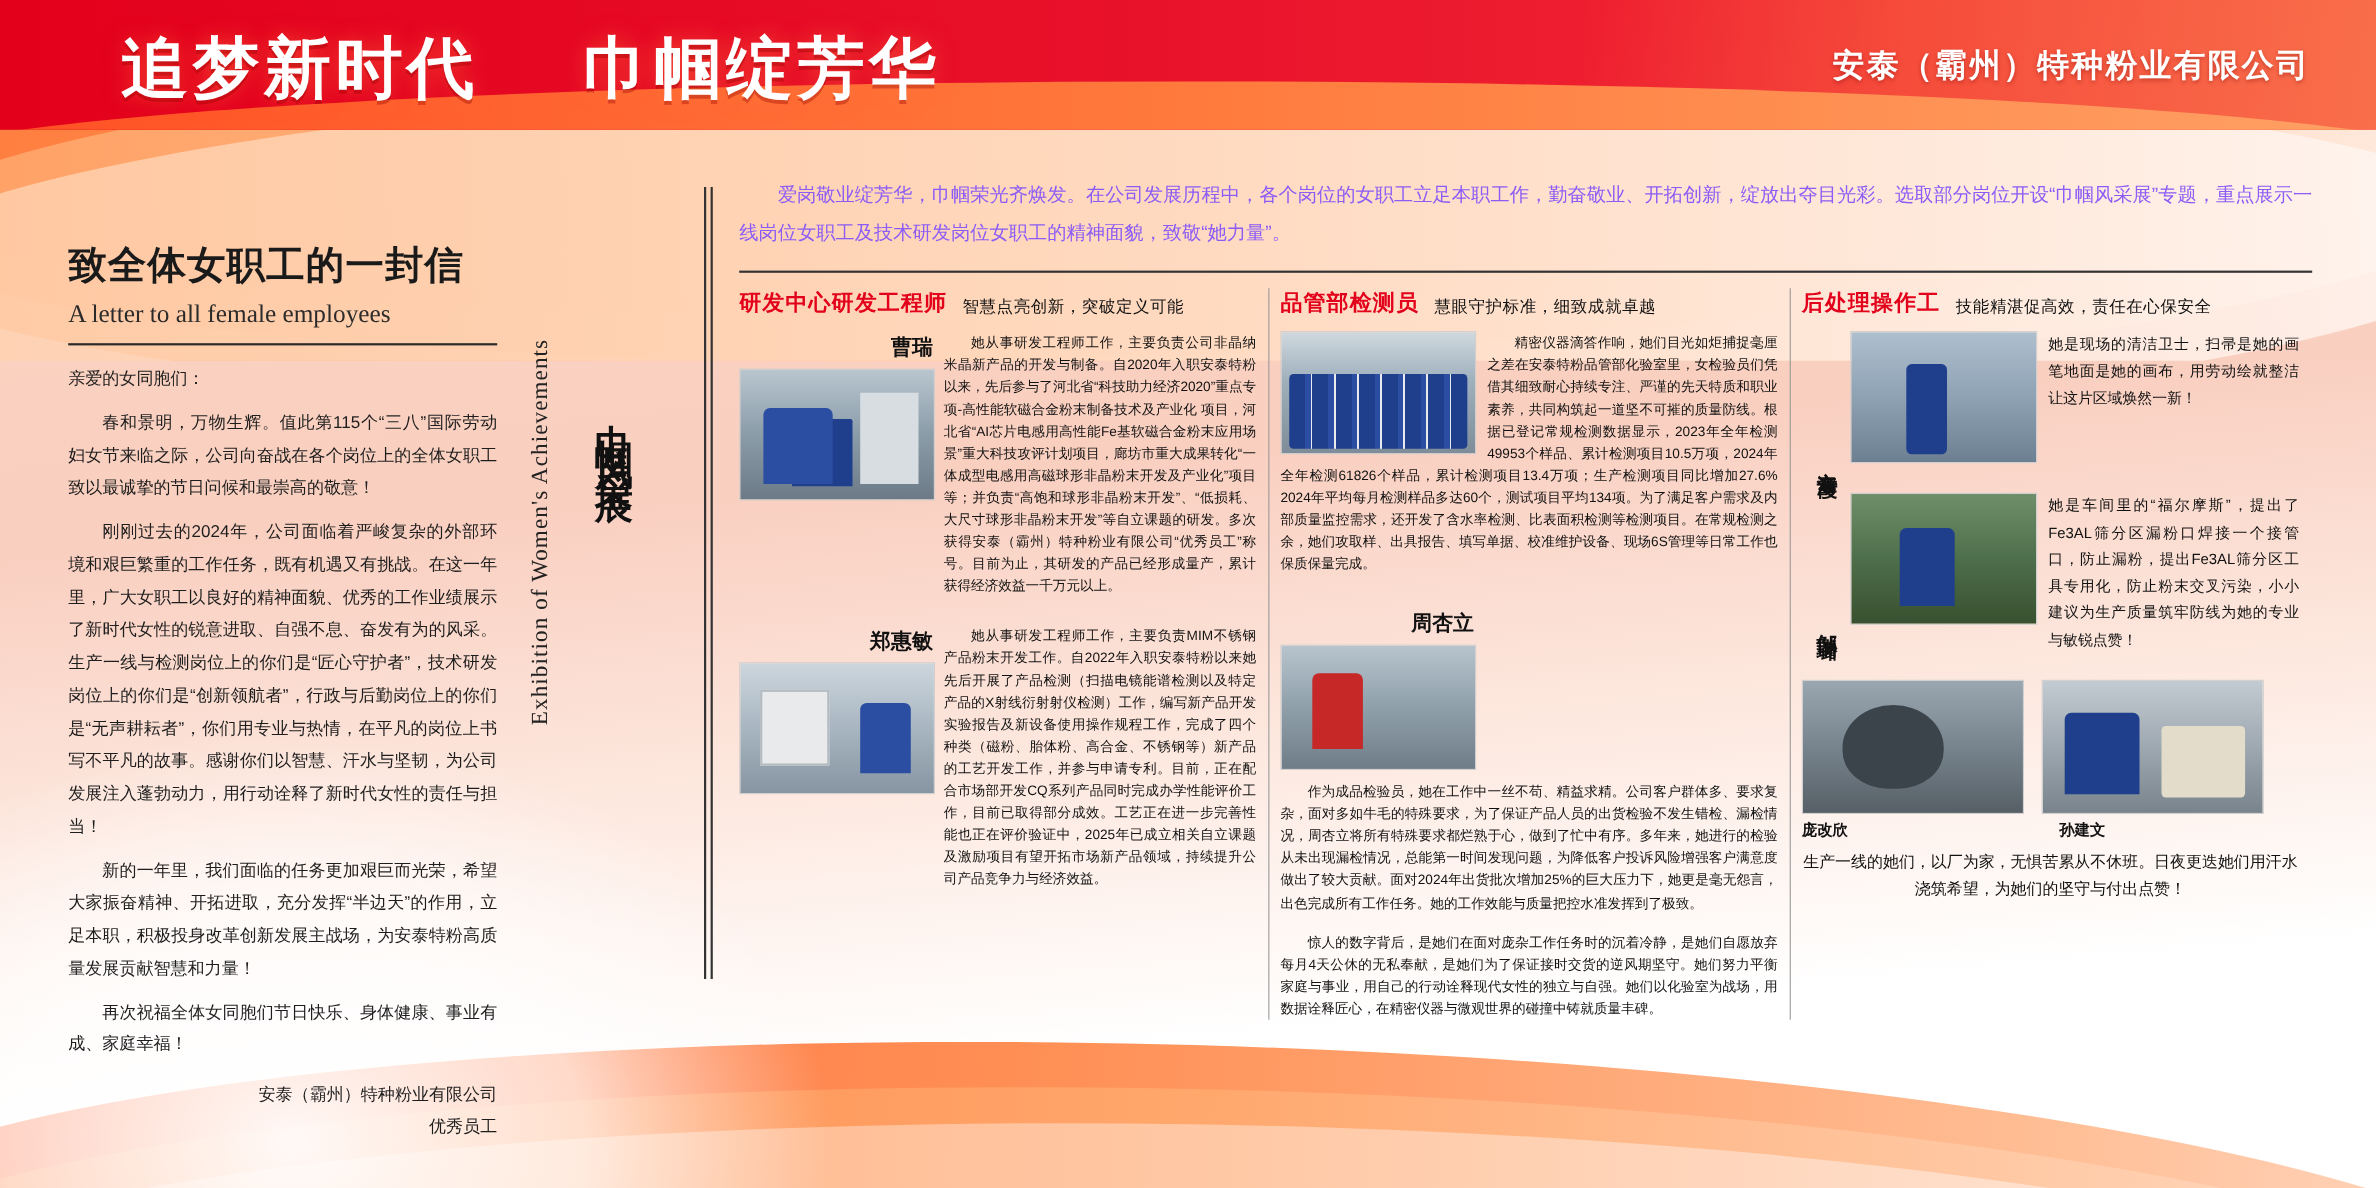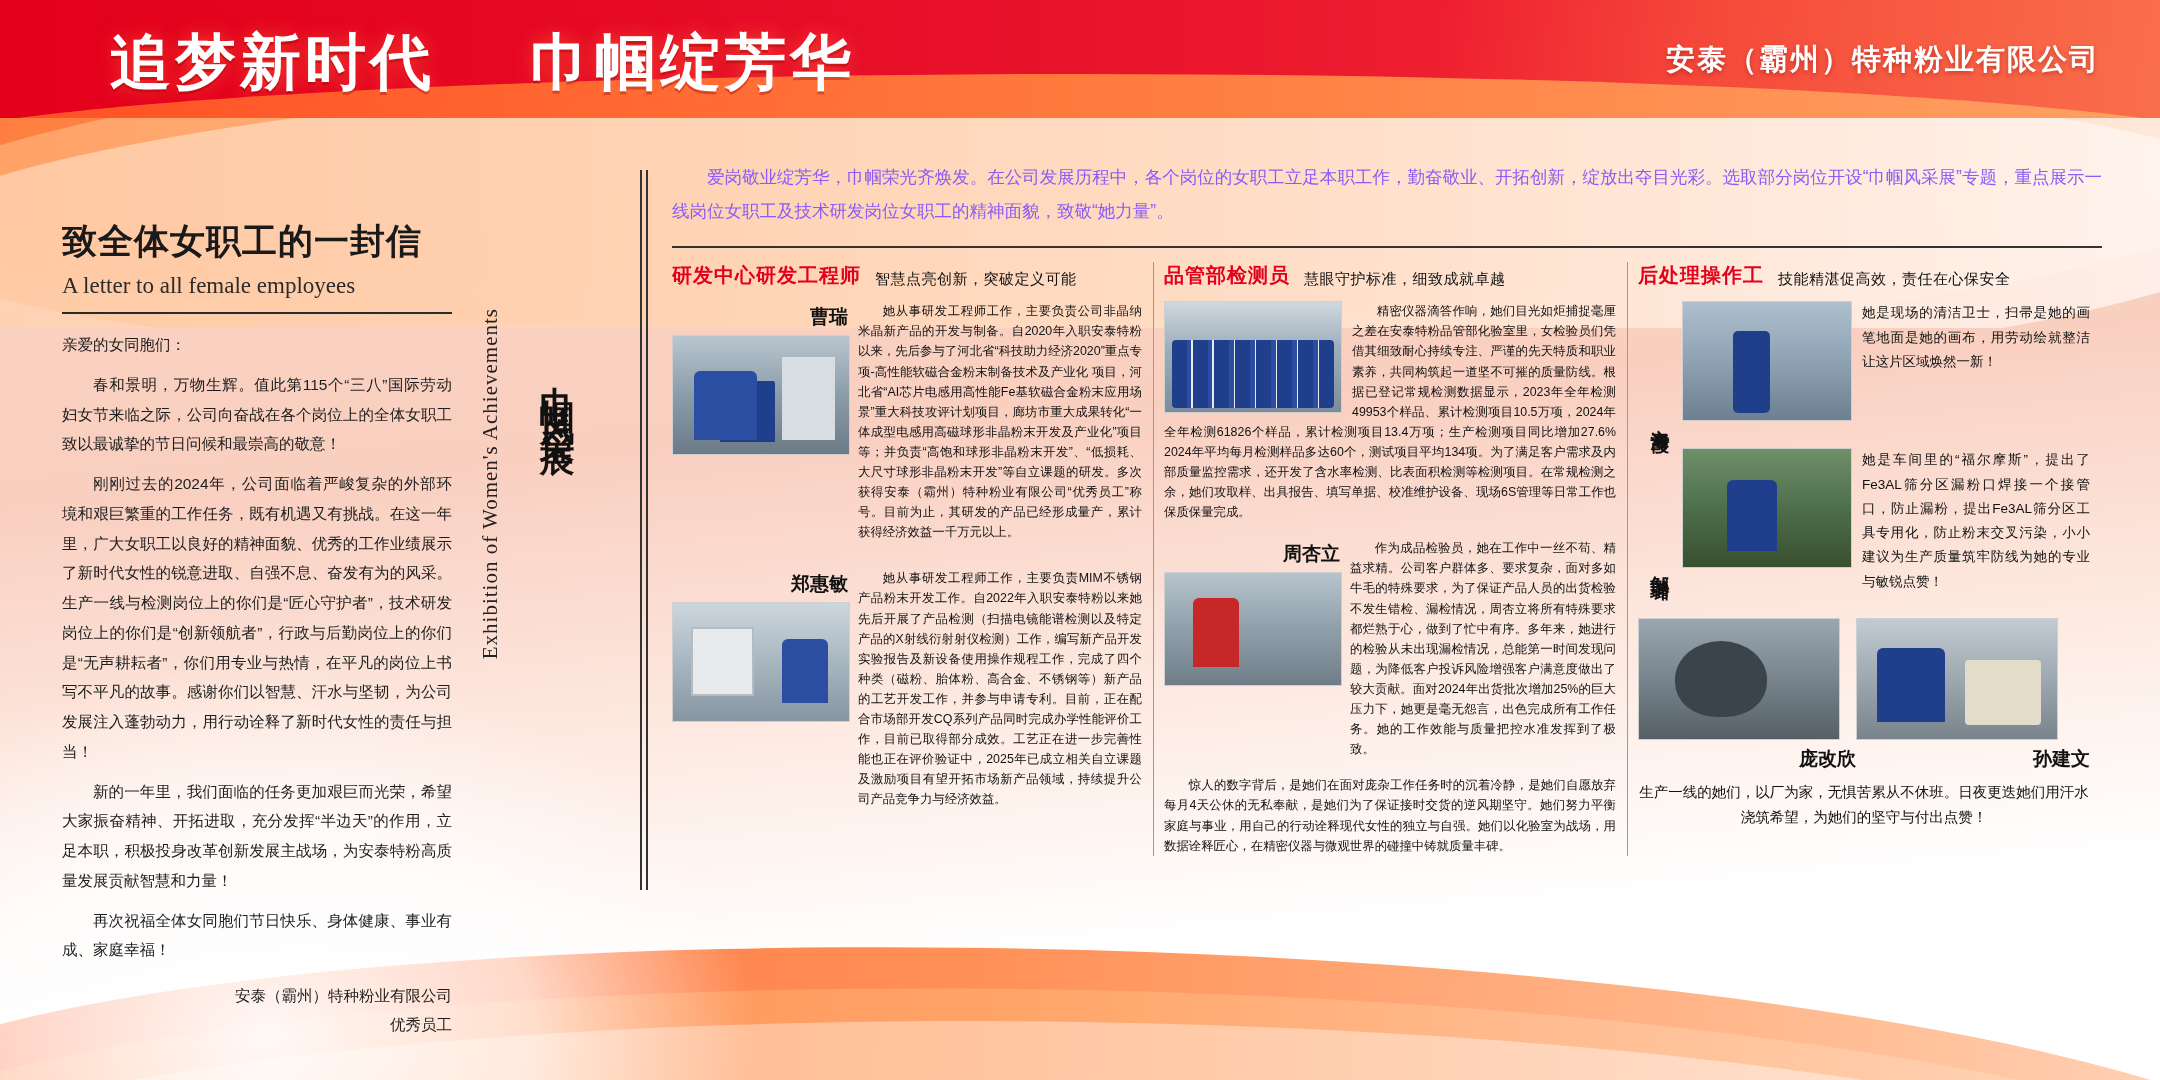--- a/index.html
+++ b/index.html
@@ -91,21 +91,21 @@
   .sec-sub{color:#111;font-size:15px;letter-spacing:.5px;}
 
   .person{display:flex;gap:10px;margin-bottom:16px;}
   .pname{width:74px;flex:none;font-size:19px;font-weight:bold;color:#111;text-align:right;line-height:1.25;padding-top:4px;}
   .pname.vert{width:34px;}
   .photo{flex:none;border:1px solid #cfcfcf;overflow:hidden;position:relative;}
   .ptext{font-size:12.4px;line-height:1.62;color:#111;text-align:justify;}
   .ptext.indent{text-indent:2em;}
 
   .pair-caption{display:flex;gap:16px;margin-top:6px;}
-  .cap{flex:1;text-align:right;font-size:19px;font-weight:bold;color:#111;}
+  .cap{flex:1;text-align:left;font-size:14px;font-weight:bold;color:#111;}
 
   .note{font-size:14.5px;line-height:1.75;color:#111;text-align:center;margin-top:8px;}
 
   
   .ph{width:100%;height:100%;position:absolute;inset:0;}
   .ph-lab{background:
       linear-gradient(180deg,#b9c6cf 0%,#8fa0ad 45%,#6b7a86 100%);}
   .ph-lab:after{content:"";position:absolute;left:12%;top:30%;width:36%;height:58%;background:#2b4ea2;border-radius:6px 6px 0 0;box-shadow:22px 6px 0 -4px #1f3f8c;}
   .ph-lab:before{content:"";position:absolute;right:8%;top:18%;width:30%;height:70%;background:#d8dde1;}
 
@@ -225,21 +225,21 @@
         </div>
 
         <div>
           <div class="photo" style="width:176px;height:110px;float:left;margin:0 10px 6px 0;">
             <div class="ph ph-group"></div>
           </div>
           <div class="ptext indent">精密仪器滴答作响，她们目光如炬捕捉毫厘之差在安泰特粉品管部化验室里，女检验员们凭借其细致耐心持续专注、严谨的先天特质和职业素养，共同构筑起一道坚不可摧的质量防线。根据已登记常规检测数据显示，2023年全年检测49953个样品、累计检测项目10.5万项，2024年全年检测61826个样品，累计检测项目13.4万项；生产检测项目同比增加27.6% 2024年平均每月检测样品多达60个，测试项目平均134项。为了满足客户需求及内部质量监控需求，还开发了含水率检测、比表面积检测等检测项目。在常规检测之余，她们攻取样、出具报告、填写单据、校准维护设备、现场6S管理等日常工作也保质保量完成。</div>
           <div style="clear:both;"></div>
         </div>
 
-        <div class="person" style="margin-top:16px;">
+        <div class="person" style="margin-top:30px;flex-direction:column;">
           <div style="width:176px;flex:none;">
             <div class="pname" style="width:100%;margin-bottom:6px;">周杏立</div>
             <div class="photo" style="width:176px;height:112px;">
               <div class="ph ph-factory"></div>
             </div>
           </div>
           <div class="ptext indent">作为成品检验员，她在工作中一丝不苟、精益求精。公司客户群体多、要求复杂，面对多如牛毛的特殊要求，为了保证产品人员的出货检验不发生错检、漏检情况，周杏立将所有特殊要求都烂熟于心，做到了忙中有序。多年来，她进行的检验从未出现漏检情况，总能第一时间发现问题，为降低客户投诉风险增强客户满意度做出了较大贡献。面对2024年出货批次增加25%的巨大压力下，她更是毫无怨言，出色完成所有工作任务。她的工作效能与质量把控水准发挥到了极致。</div>
         </div>
 
         <div class="ptext indent" style="margin-top:10px;">惊人的数字背后，是她们在面对庞杂工作任务时的沉着冷静，是她们自愿放弃每月4天公休的无私奉献，是她们为了保证接时交货的逆风期坚守。她们努力平衡家庭与事业，用自己的行动诠释现代女性的独立与自强。她们以化验室为战场，用数据诠释匠心，在精密仪器与微观世界的碰撞中铸就质量丰碑。</div>

